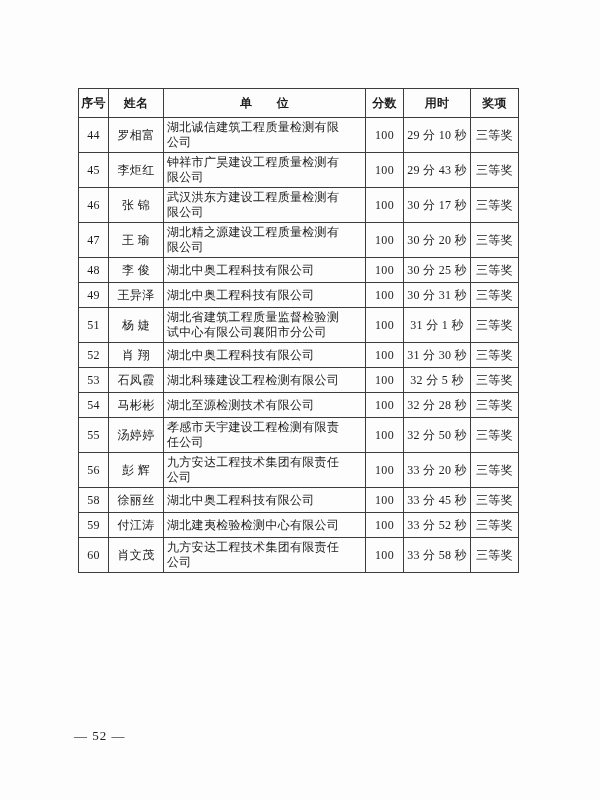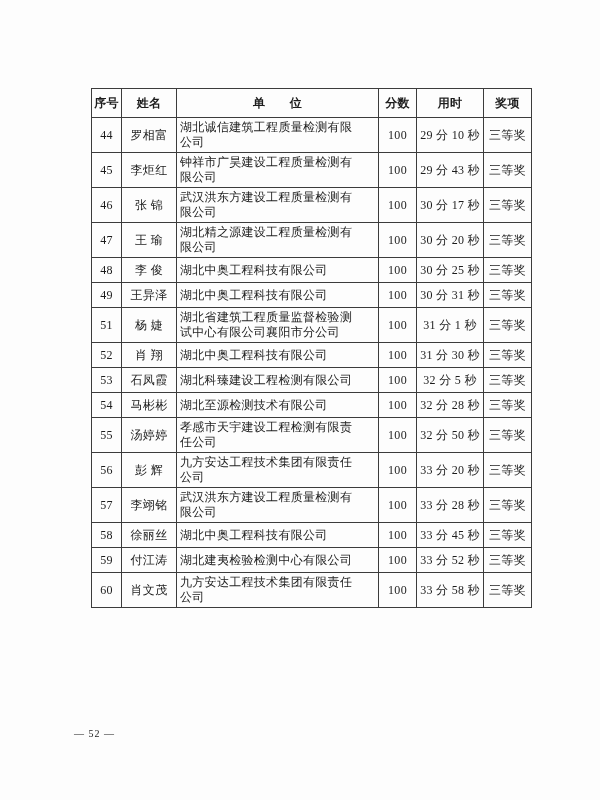--- a/index.html
+++ b/index.html
@@ -19,21 +19,20 @@
   table.results {
     position: absolute;
     left: 78px;
     top: 88px;
     width: 440px;
     border-collapse: collapse;
     table-layout: fixed;
     font-size: 12px;
     letter-spacing: 0.3px;
     color: #1c1c1c;
-    margin-left: 13px;
   }
   table.results td, table.results th {
     border: 1px solid #3c3c3c;
     padding: 2px 1px;
     vertical-align: middle;
     text-align: center;
     line-height: 15px;
     overflow: hidden;
     word-break: break-all;
   }
@@ -48,21 +47,21 @@
     padding-right: 16px;
   }
   table.results {
     outline: 1px solid #3c3c3c;
     outline-offset: -1px;
   }
   .footer-pagenum {
     position: absolute;
     left: 74px;
     top: 728px;
-    font-size: 10px;
+    font-size: 13px;
     letter-spacing: 1px;
     color: #222222;
   }
 </style>
 </head>
 <body>
 
 <div class="page">
 
   <table class="results">
@@ -174,28 +173,20 @@
         <td>三等奖</td>
       </tr>
       <tr class="single">
         <td>56</td>
         <td>彭 辉</td>
         <td class="unit">九方安达工程技术集团有限责任公司</td>
         <td>100</td>
         <td>33 分 20 秒</td>
         <td>三等奖</td>
       </tr>
-      <tr class="double">
-        <td>57</td>
-        <td>李翊铭</td>
-        <td class="unit">武汉洪东方建设工程质量检测有限公司</td>
-        <td>100</td>
-        <td>33 分 28 秒</td>
-        <td>三等奖</td>
-      </tr>
       <tr class="single">
         <td>58</td>
         <td>徐丽丝</td>
         <td class="unit">湖北中奥工程科技有限公司</td>
         <td>100</td>
         <td>33 分 45 秒</td>
         <td>三等奖</td>
       </tr>
       <tr class="single">
         <td>59</td>

